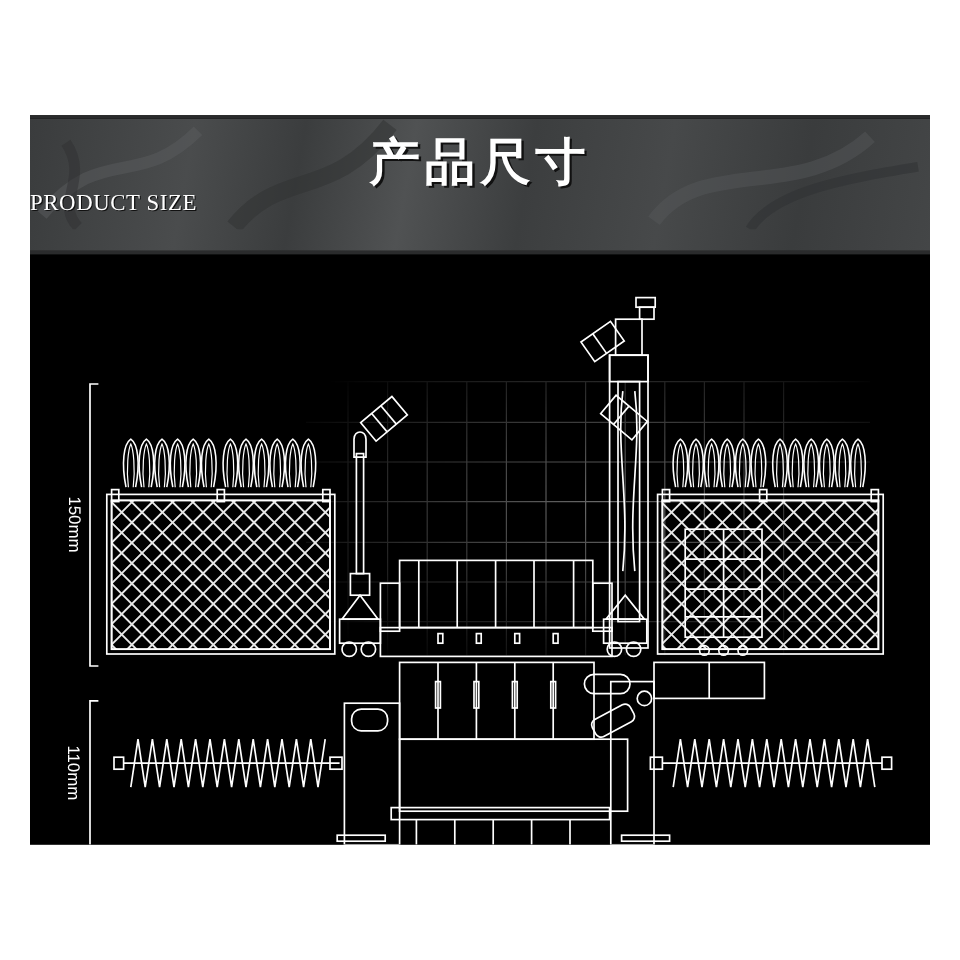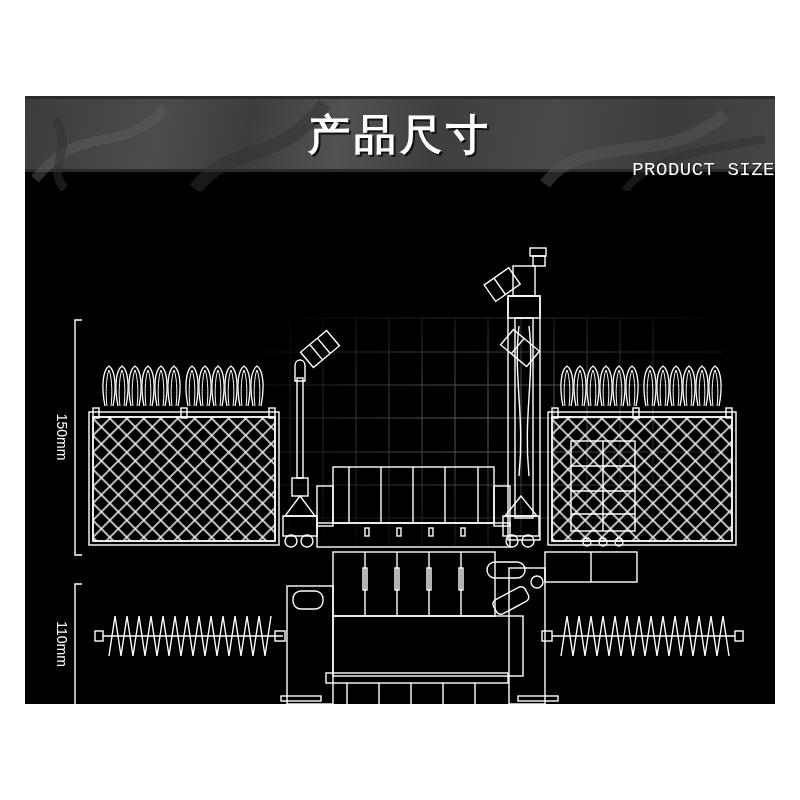--- a/index.html
+++ b/index.html
@@ -1,25 +1,25 @@
 <!DOCTYPE html>
 <html><head>
 <meta charset="utf-8">
 <style>
   html, body { margin:0; padding:0; background:#ffffff; }
   body { width:800px; height:800px; position:relative; overflow:hidden; font-family:"DejaVu Sans", sans-serif; }
   .panel { position:absolute; left:25px; top:96px; width:750px; height:608px; background:#000; overflow:hidden; }
-  .header { position:absolute; left:0; top:0; width:750px; height:76px;
+  .header { position:absolute; left:0; top:0; width:750px; height:116px;
     background:linear-gradient(100deg,#3a3c3d 0%,#4a4c4d 18%,#3b3d3e 30%,#505253 42%,#3c3e3f 55%,#47494a 70%,#3a3c3d 85%,#444647 100%);
     border-top:3px solid #2a2b2c; border-bottom:3px solid #2a2b2c; box-sizing:border-box;padding-left:21px; }
   .marble { position:absolute; inset:0; pointer-events:none; }
   .title-cn { position:absolute; left:0; width:750px; top:8px; text-align:center; color:#fff; font-size:42px; font-weight:bold;
     letter-spacing:4px; text-shadow:2px 2px 0 #111; font-family:"DejaVu Sans", sans-serif; }
-  .title-en { position:absolute; left:0; width:750px; top:60px; text-align:right; color:#fff; font-size:19px;
-    font-family:Liberation Mono, monospace; letter-spacing:0.5px; text-shadow:1px 1px 0 #111; }
+  .title-en { position:absolute; left:0; width:750px; top:60px; text-align:left; color:#fff; font-size:19px;
+    font-family:Liberation Serif, serif; letter-spacing:0.5px; text-shadow:1px 1px 0 #111; }
   .drawing { position:absolute; left:0; top:0; width:750px; height:608px; }
   .dim-label { position:absolute; color:#fff; font-size:14px; font-family:"Liberation Sans", sans-serif;
     transform:rotate(90deg); transform-origin:center center; white-space:nowrap; }
 </style>
 </head>
 <body>
 
 <div class="panel">
 
   <div class="header">

